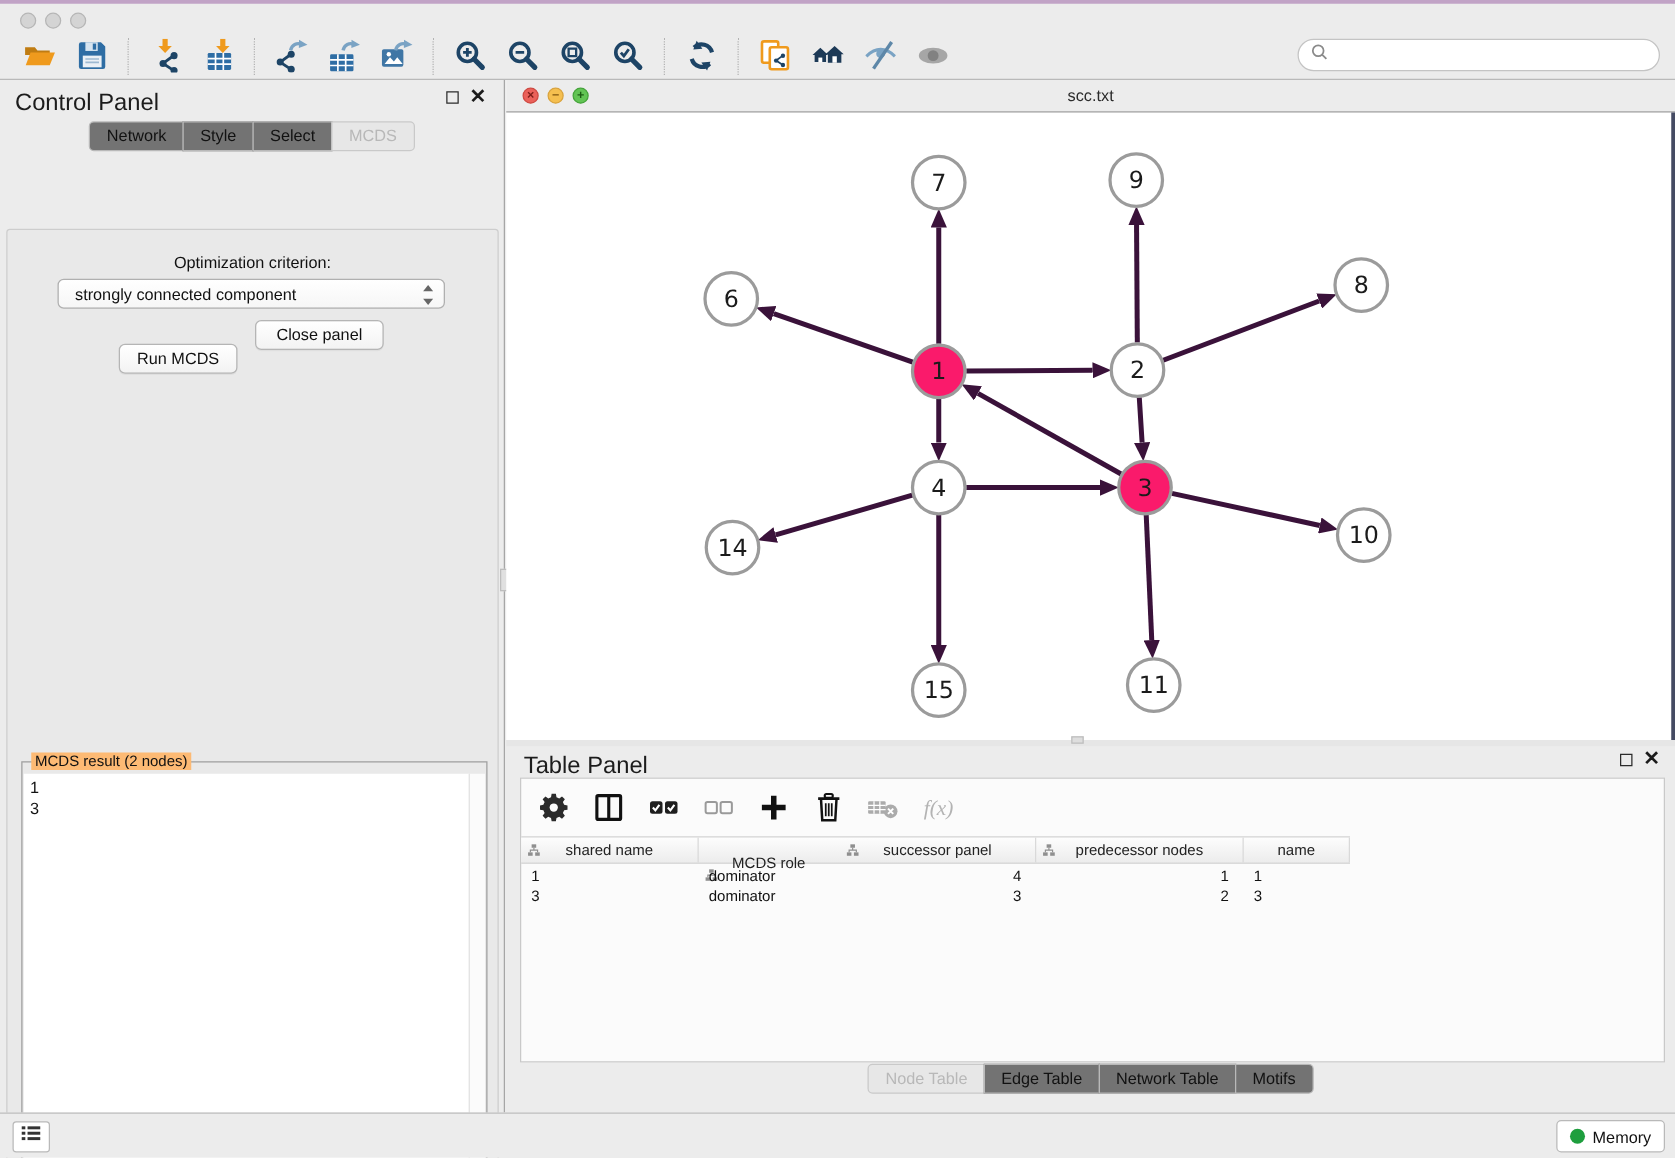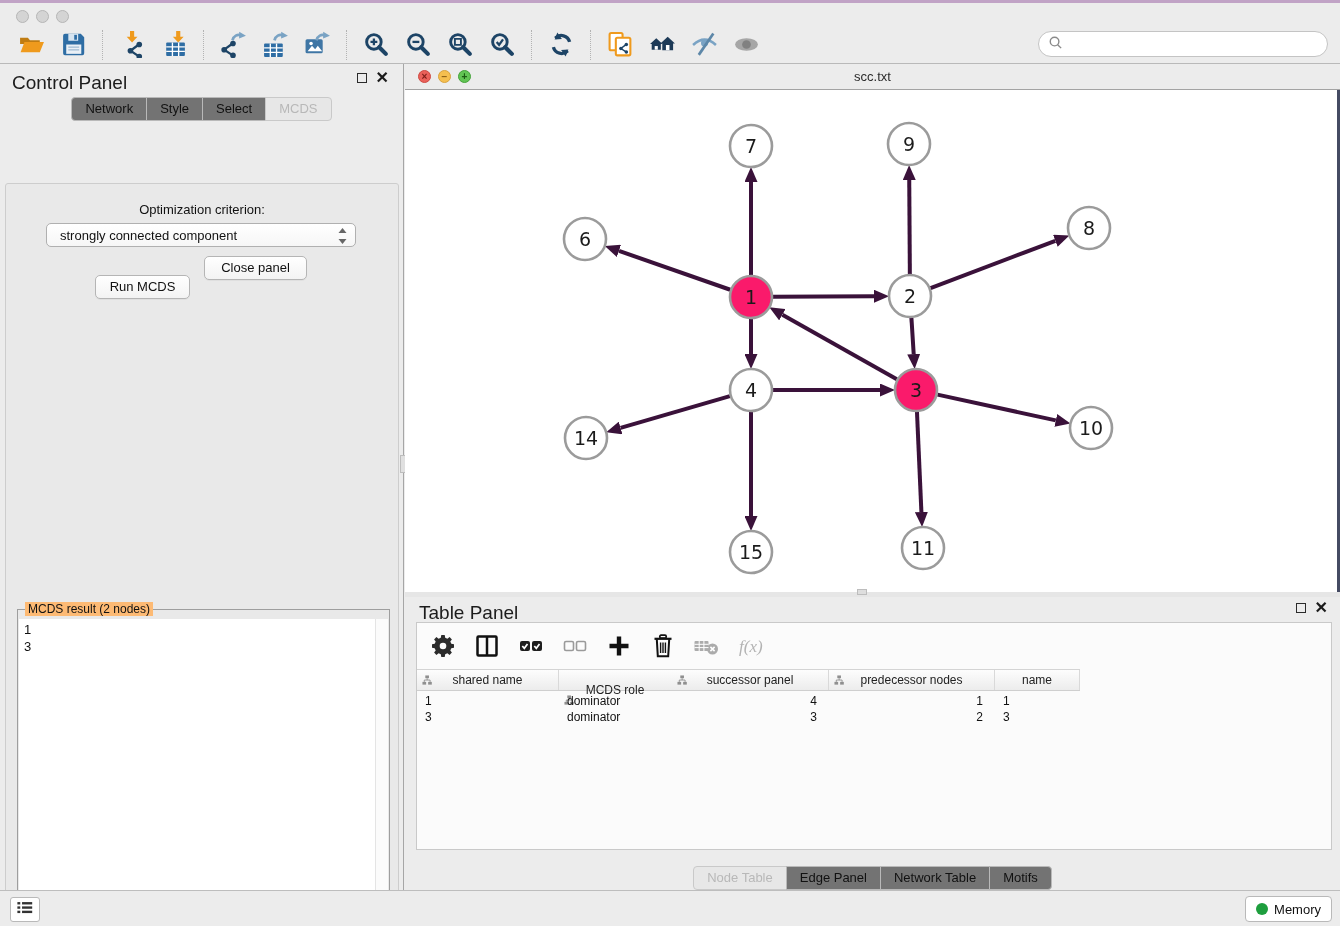--- a/index.html
+++ b/index.html
@@ -66,21 +66,21 @@
   #tp-toolbar { position:absolute; left:4px; top:2px; height:42px; display:flex; align-items:center; }
   #tp-toolbar .tbtn { width:38px; height:36px; }
   #tp-toolbar .tbtn svg { width:26px; height:26px; }
   #tbl-header { position:absolute; left:0; top:46px; height:22px; display:flex; background:linear-gradient(#fdfdfd,#ececec); border-top:1px solid #d4d4d4; border-bottom:1px solid #cfcfcf; }
   .th { position:relative; border-right:1px solid #d9d9d9; font-size:12px; color:#222; display:flex; align-items:center; justify-content:center; }
   .th svg { position:absolute; left:5px; top:5px; width:11px; height:11px; }
   .tbl-row { position:absolute; left:0; height:16px; display:flex; font-size:12px; color:#111; }
   .td { line-height:16px; overflow:hidden; white-space:nowrap; }
   .td.left { padding-left:8px; text-align:left; }
   .td.right { padding-right:12px; text-align:right; }
-  #tp-tabs { position:absolute; left:0; width:100%; top:269px; display:flex; justify-content:center; }
+  #tp-tabs { position:absolute; left:0; width:100%; top:254px; display:flex; justify-content:center; }
 
   
   #statusbar { left:0; top:890px; width:1340px; height:36px; background:#ececec; border-top:1px solid #bdbdbd; }
   #status-list-btn { position:absolute; left:10px; top:6px; width:30px; height:25px; background:#fff; border:1px solid #b9b9b9; border-radius:3px; display:flex; align-items:center; justify-content:center; }
   #status-list-btn svg { width:22px; height:22px; }
   #memory-btn { position:absolute; right:8px; top:5px; height:26px; background:#fff; border:1px solid #b9b9b9; border-radius:4px; display:flex; align-items:center; padding:0 10px; gap:6px; font-size:13px; color:#111; }
   #memory-dot { width:12px; height:12px; border-radius:50%; background:#1e9e3e; }
 </style>
 </head>
 <body>
@@ -516,21 +516,21 @@
           <div class="td left" style="width: 142px;">3</div>
           <div class="td left" style="width: 113px;">dominator</div>
           <div class="td right" style="width: 157px;">3</div>
           <div class="td right" style="width: 166px;">2</div>
           <div class="td left" style="width: 85px;">3</div>
         </div>
       </div>
   </div>
   <div id="tp-tabs">
       <div class="tab first selected">Node Table</div>
-      <div class="tab">Edge Panel</div>
+      <div class="tab">Edge Table</div>
       <div class="tab">Network Table</div>
       <div class="tab last">Motifs</div>
     </div>
 </div>
 
 <div id="statusbar" class="abs">
   <div id="status-list-btn">
     <span id="list-icon-slot"><svg viewBox="0 0 26 26" width="22" height="22">
           <g fill="#333">
             <rect x="4" y="6" width="3.4" height="2.8"></rect>

